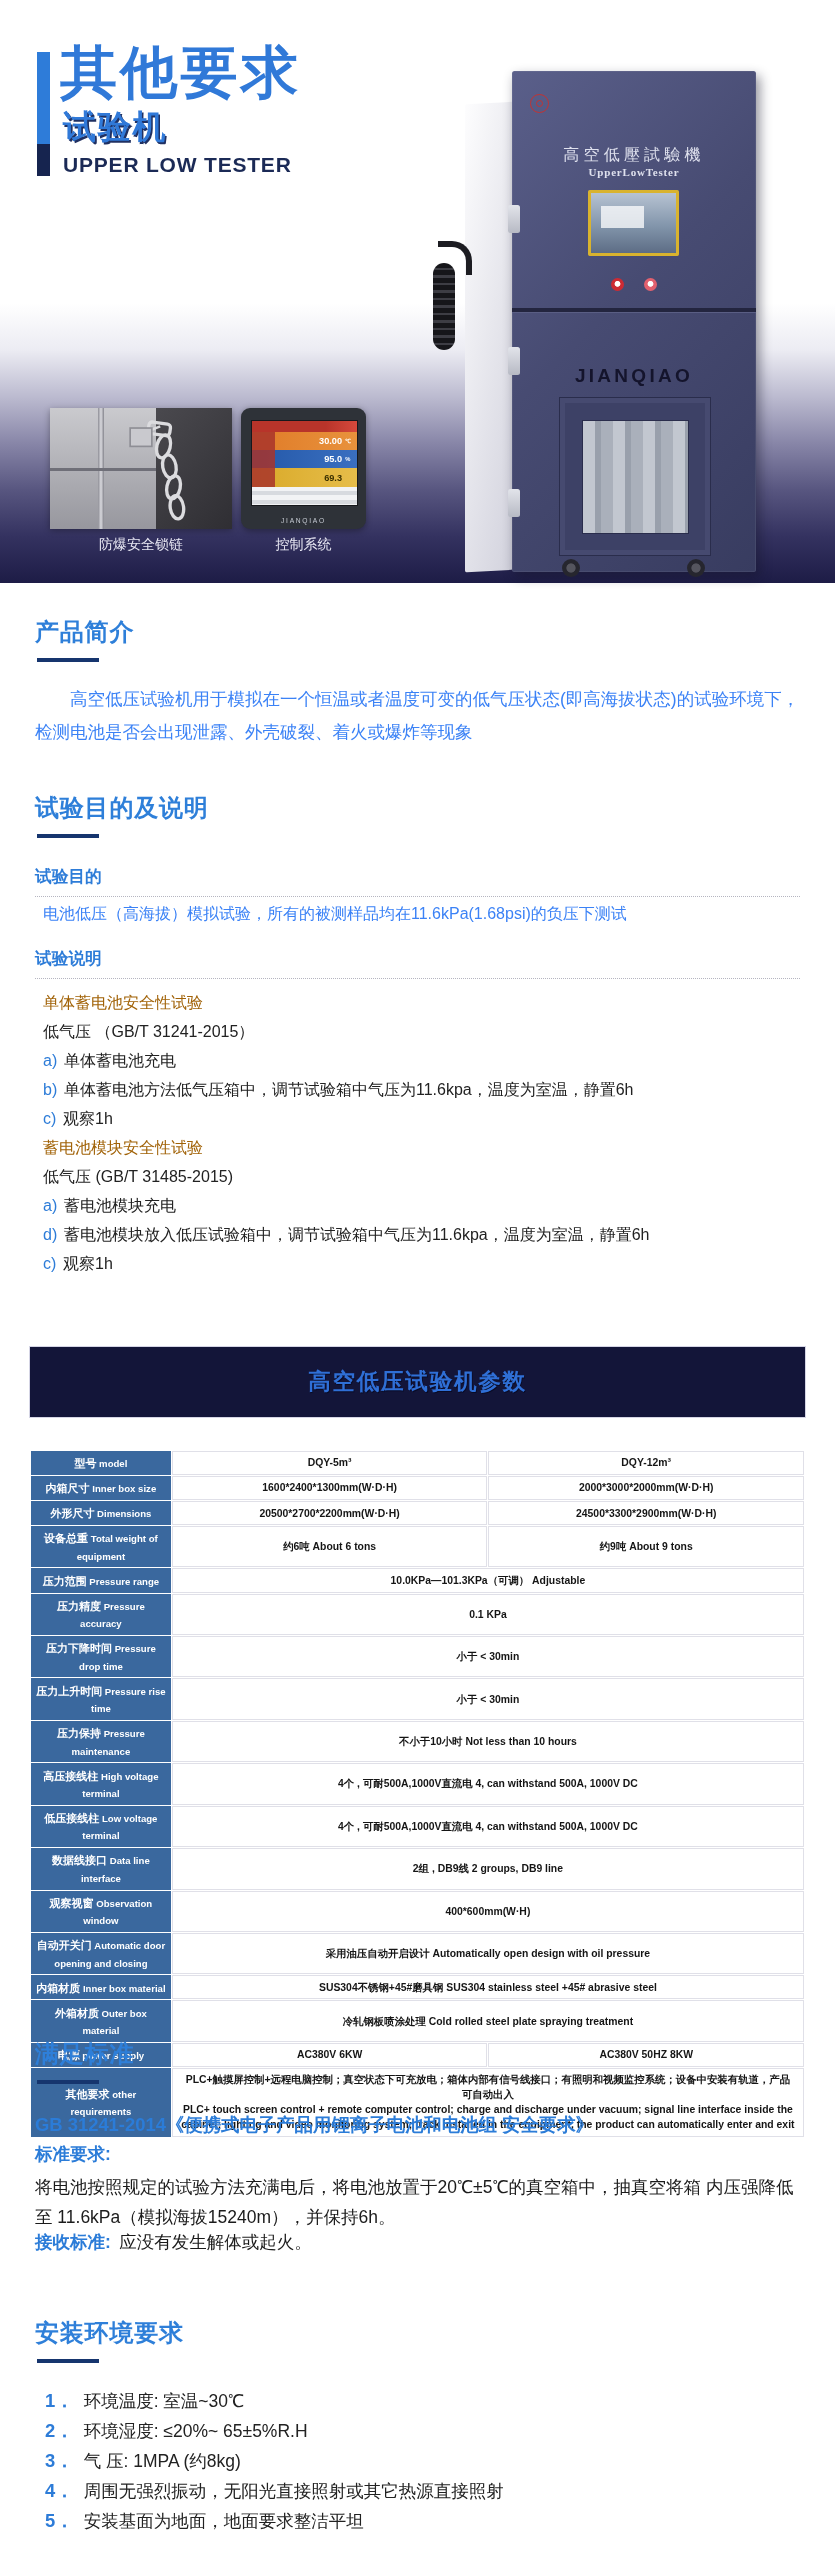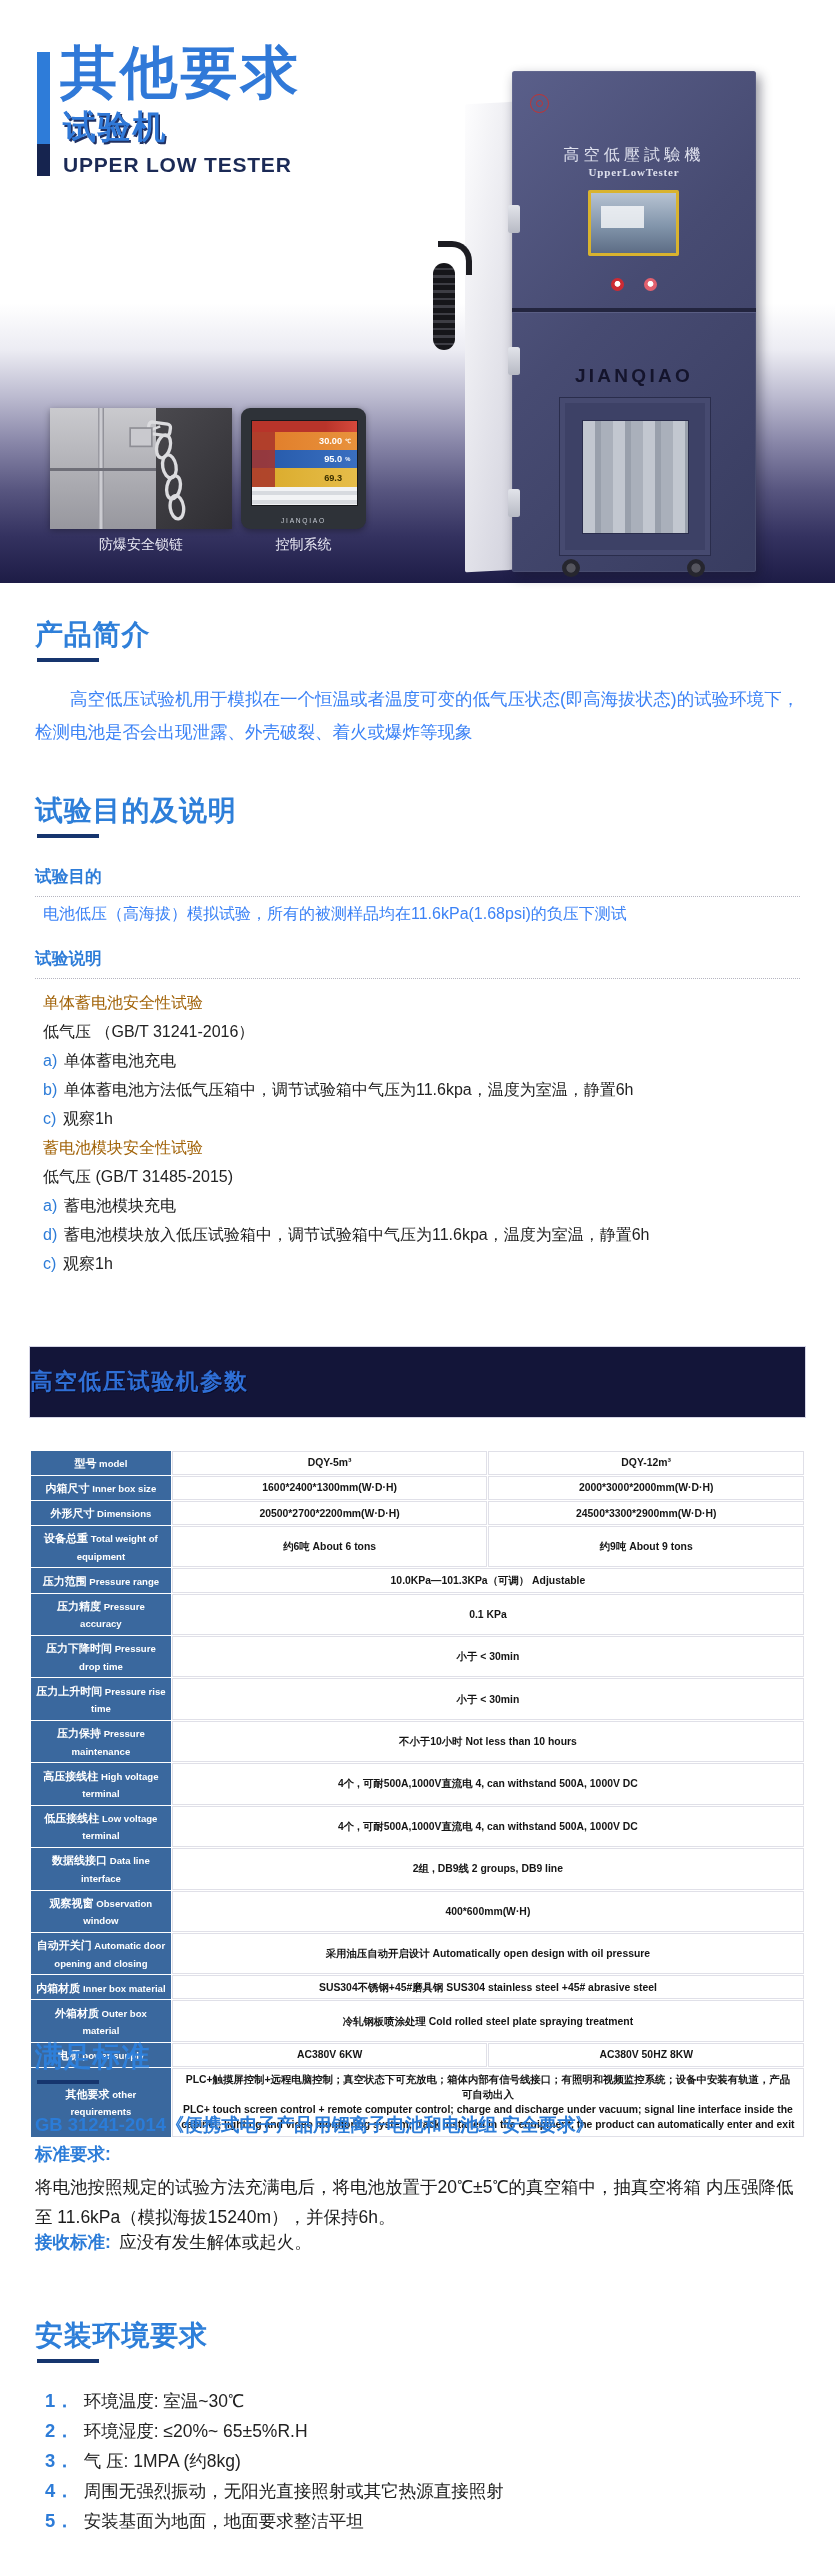--- a/index.html
+++ b/index.html
@@ -72,35 +72,35 @@
   .ps-r3{background:linear-gradient(90deg,#d9a928,#e6bd4a);color:#3a3000;}
   .ps-r3 .unit{color:#3a3000;}
   .ps-foot{flex:1;background:repeating-linear-gradient(180deg,#f2f3f5 0 4.2px,#d7dadf 4.2px 8.4px);}
   .panel-brand{position:absolute;left:0;bottom:5px;width:100%;text-align:center;
     color:#c7ccd4;font-size:6.7px;letter-spacing:1.7px;}
   .thumb-cap{position:absolute;top:536px;color:#e9e9f4;font-size:14px;text-align:center;}
   .cap1{left:50px;width:182px;}
   .cap2{left:241px;width:125px;}
 
   
-  .sec-head{position:absolute;left:35px;font-size:28px;font-weight:bold;color:#2e7fd9;letter-spacing:0.8px;}
+  .sec-head{position:absolute;left:35px;font-size:24px;font-weight:bold;color:#2e7fd9;letter-spacing:0.8px;}
   .sec-dash{position:absolute;left:37px;width:62px;height:4.2px;background:#16356e;}
   .body-text{position:absolute;left:35px;width:765px;font-size:17.5px;color:#3b82f6;line-height:33px;}
 
   .sub-head{position:absolute;left:35px;width:765px;font-size:16.7px;font-weight:bold;color:#2d7cd8;
     padding-bottom:8.4px;border-bottom:1.7px dotted #b5b5c0;}
 
   .test-lines{position:absolute;left:43px;top:988px;width:757px;}
   .t-line{font-size:16px;color:#222222;line-height:29px;white-space:nowrap;}
   .t-line .mk{color:#2d7cd8;margin-right:6.7px;}
   .t-line.sub{color:#a16207;}
 
   
   .band{position:absolute;left:29px;top:1346px;width:777px;height:72px;background:#131539;
-    border:0.8px solid #d5d5e5;box-sizing:border-box;}
+    border:0.8px solid #d5d5e5;box-sizing:border-box;text-align:center;}
   .band span{line-height:70px;font-size:22.6px;font-weight:bold;color:#2f6fd6;letter-spacing:1.7px;
     text-shadow:0.8px 0.8px 0 #090b26;}
 
   .ptable{position:absolute;left:30px;top:1450px;width:775px;border-collapse:separate;border-spacing:1.7px;}
   .ptable td{vertical-align:middle;}
   .ptable .lbl{background:#3a689e;color:#ffffff;text-align:center;padding:3.3px 5px;line-height:1.3;}
   .ptable .lbl .lz{font-size:11px;font-weight:bold;}
   .ptable .lbl .le{font-size:9.6px;font-weight:bold;}
   .ptable .val{background:#ffffff;border:0.8px solid #e0e0e8;text-align:center;
     font-size:10.4px;font-weight:bold;color:#151515;padding:3.3px 8.4px;line-height:1.45;white-space:pre-line;}
@@ -200,21 +200,21 @@
   <div class="sec-dash" style="top:658px"></div>
   <div class="body-text" style="top:683px;text-indent:2em">高空低压试验机用于模拟在一个恒温或者温度可变的低气压状态(即高海拔状态)的试验环境下，检测电池是否会出现泄露、外壳破裂、着火或爆炸等现象</div>
 
   <div class="sec-head" style="top:792px">试验目的及说明</div>
   <div class="sec-dash" style="top:834px"></div>
   <div class="sub-head" style="top:865px">试验目的</div>
   <div class="body-text" style="top:900px;left:43px;font-size:16px;line-height:27px">电池低压（高海拔）模拟试验，所有的被测样品均在11.6kPa(1.68psi)的负压下测试</div>
   <div class="sub-head" style="top:947px">试验说明</div>
   <div class="test-lines">
       <div class="t-line sub">单体蓄电池安全性试验</div>
-      <div class="t-line">低气压 （GB/T 31241-2016）</div>
+      <div class="t-line">低气压 （GB/T 31241-2015）</div>
       <div class="t-line"><span class="mk">a)</span>单体蓄电池充电</div>
       <div class="t-line"><span class="mk">b)</span>单体蓄电池方法低气压箱中，调节试验箱中气压为11.6kpa，温度为室温，静置6h</div>
       <div class="t-line"><span class="mk">c)</span>观察1h</div>
       <div class="t-line sub">蓄电池模块安全性试验</div>
       <div class="t-line">低气压 (GB/T 31485-2015)</div>
       <div class="t-line"><span class="mk">a)</span>蓄电池模块充电</div>
       <div class="t-line"><span class="mk">d)</span>蓄电池模块放入低压试验箱中，调节试验箱中气压为11.6kpa，温度为室温，静置6h</div>
       <div class="t-line"><span class="mk">c)</span>观察1h</div>
     </div>
 

